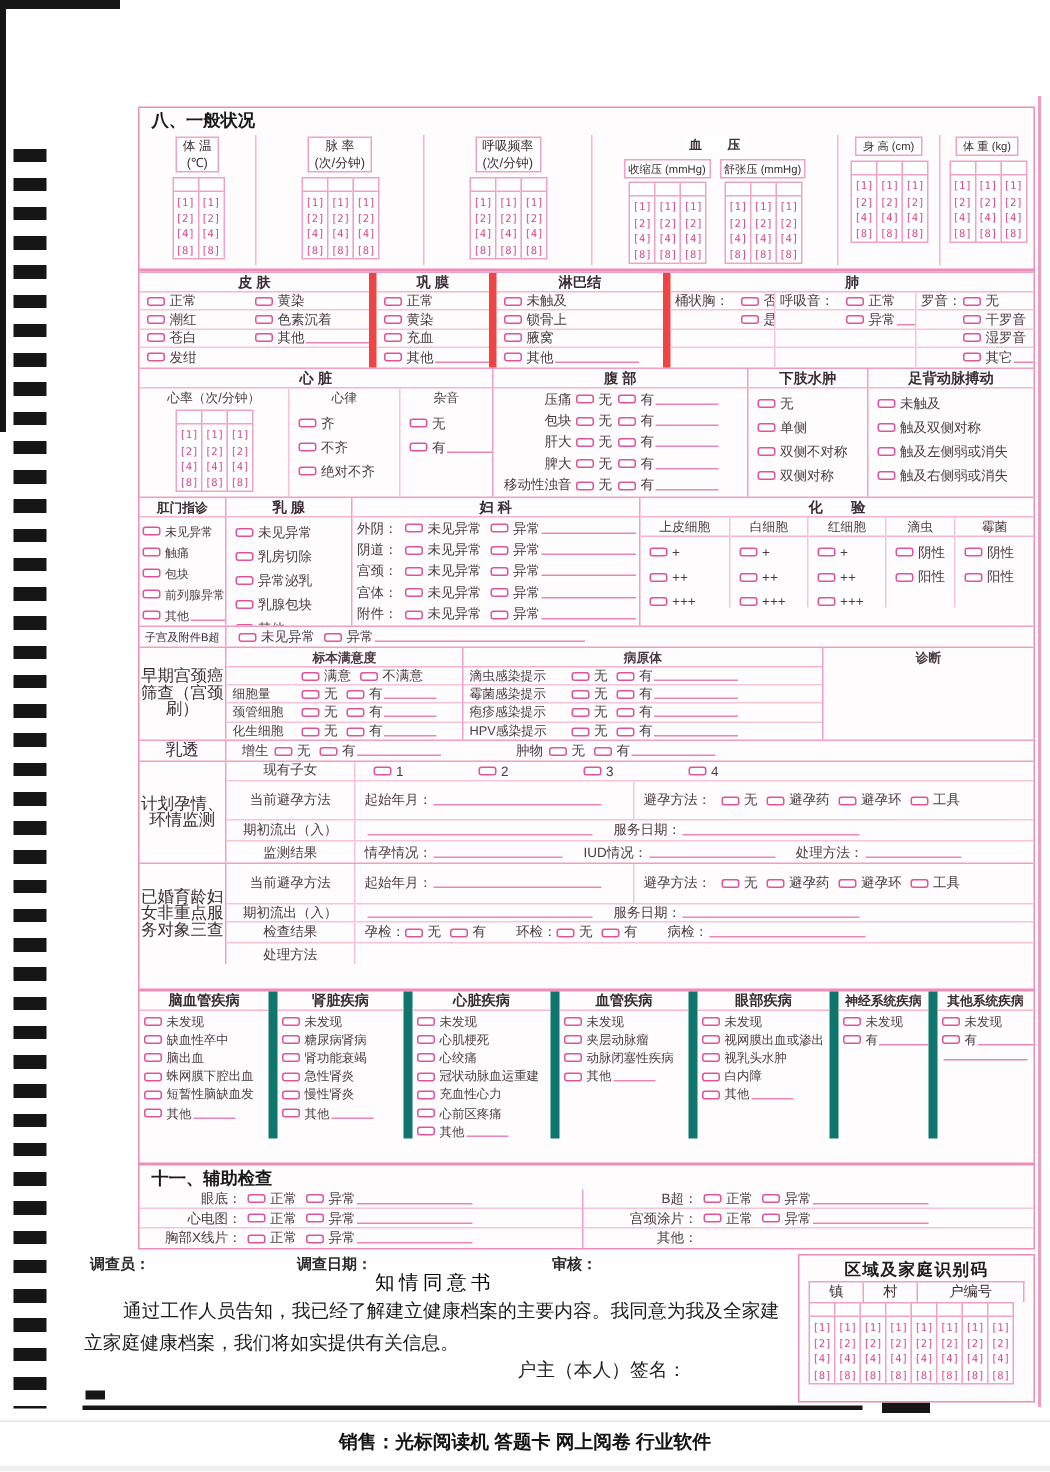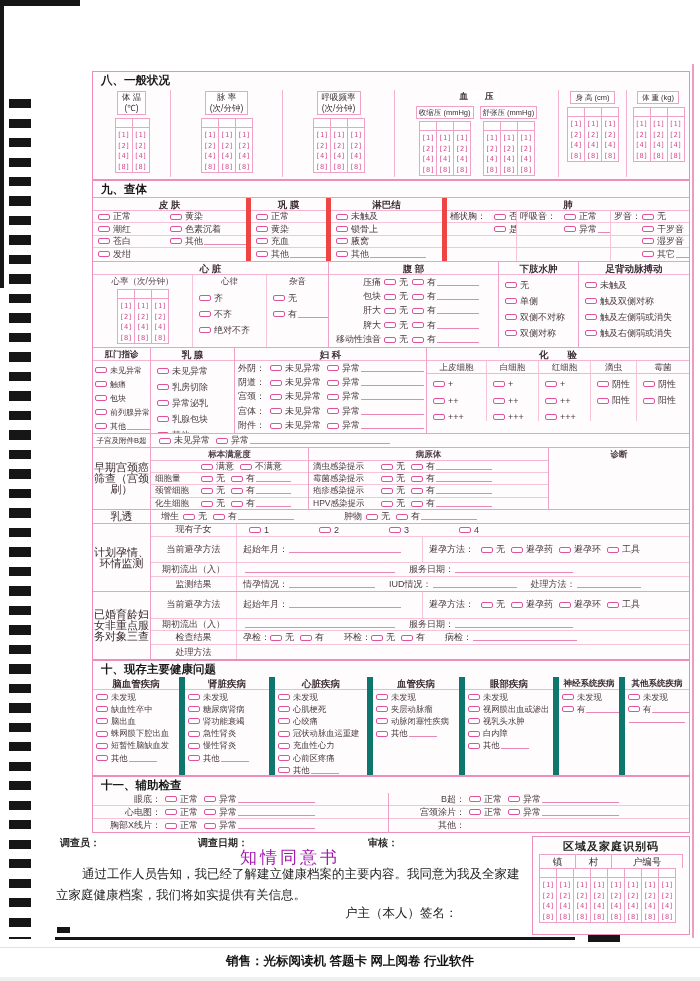--- a/index.html
+++ b/index.html
@@ -112,21 +112,21 @@
 .sm10 .opt{margin:0.6px 0}
 
 .s11body{display:flex}
 .half{overflow:hidden}
 .half .lrow{height:13.2px;border-bottom:1px solid #f7c3d8;padding-left:4px}
 .half .lrow:last-child{border-bottom:none}
 .half .rl{width:64px;text-align:right;margin-right:4px}
 .half.r .lrow{padding-left:12px}
 
 .abs{position:absolute;font-size:10px;font-weight:bold;color:#2a2a2a;white-space:nowrap}
-.ctitle{position:absolute;left:55px;top:846px;width:470px;text-align:center;font-size:17px;color:#a21caf;letter-spacing:3px;font-family:"Liberation Serif",serif}
+.ctitle{position:absolute;left:55px;top:846px;width:470px;text-align:center;font-size:13px;color:#000000;letter-spacing:3px;font-family:"Liberation Serif",serif}
 .cpara{position:absolute;left:56px;top:864px;width:470px;font-size:12.5px;line-height:21px;text-indent:26px;color:#1d1d1d;font-family:"Liberation Serif",serif}
 .sign{position:absolute;left:345px;top:905px;font-size:12.5px;color:#1d1d1d;font-family:"Liberation Serif",serif}
 .idbox{position:absolute;left:532px;top:836px;width:158px;height:99px;border:1.5px solid #ee8db8;background:#fffcfd;padding:2px 6px}
 .idtitle{font-weight:bold;font-size:11px;text-align:center;color:#1d1d1d;letter-spacing:1px;height:15px}
 .idheads{display:flex;text-align:center;font-size:9.5px;border:1px solid #f0a2c6;border-bottom:none;width:144px;margin:0 auto}
 .idheads>div{border-right:1px solid #f0a2c6;height:13px;line-height:13px;color:#3a2c33}
 .idheads>div:last-child{border-right:none}
 .idgrid{width:144px;margin:0 auto}
 .idgrid .bcol{width:18px}
 .idgrid .bub{width:17px}
@@ -337,21 +337,20 @@
               <div class="bub">[2]</div>
               <div class="bub">[4]</div>
               <div class="bub">[8]</div>
             </div>
           </div>
       </div>
     </div>
   </div>
 
   <div class="box" style="top:180px;height:480px">
-    <div class="hdg">九、查体</div>
 
     <div class="rowA">
       <div class="colA skin" style="width:158px">
         <div class="chd">皮 肤</div>
         <div class="orows">
             <div class="orow">
               <span class="opt">
                 <span class="cb"></span>
                 <span class="ot">正常</span>
               </span>
@@ -1246,21 +1245,20 @@
           <span class="blank" style="width:104px"></span>
         </div>
         <div class="frow" style="height:14px">
           <div class="flab">处理方法</div>
         </div>
       </div>
     </div>
   </div>
 
   <div class="box" style="top:660px;height:116px">
-    <div class="hdg">十、现存主要健康问题</div>
     <div class="s10body">
       <div class="dcol" style="width:92px">
         <div class="chd">脑血管疾病</div>
         <div class="v sm10">
             <span class="opt">
               <span class="cb"></span>
               <span class="ot">未发现</span>
             </span>
             <span class="opt">
               <span class="cb"></span>

